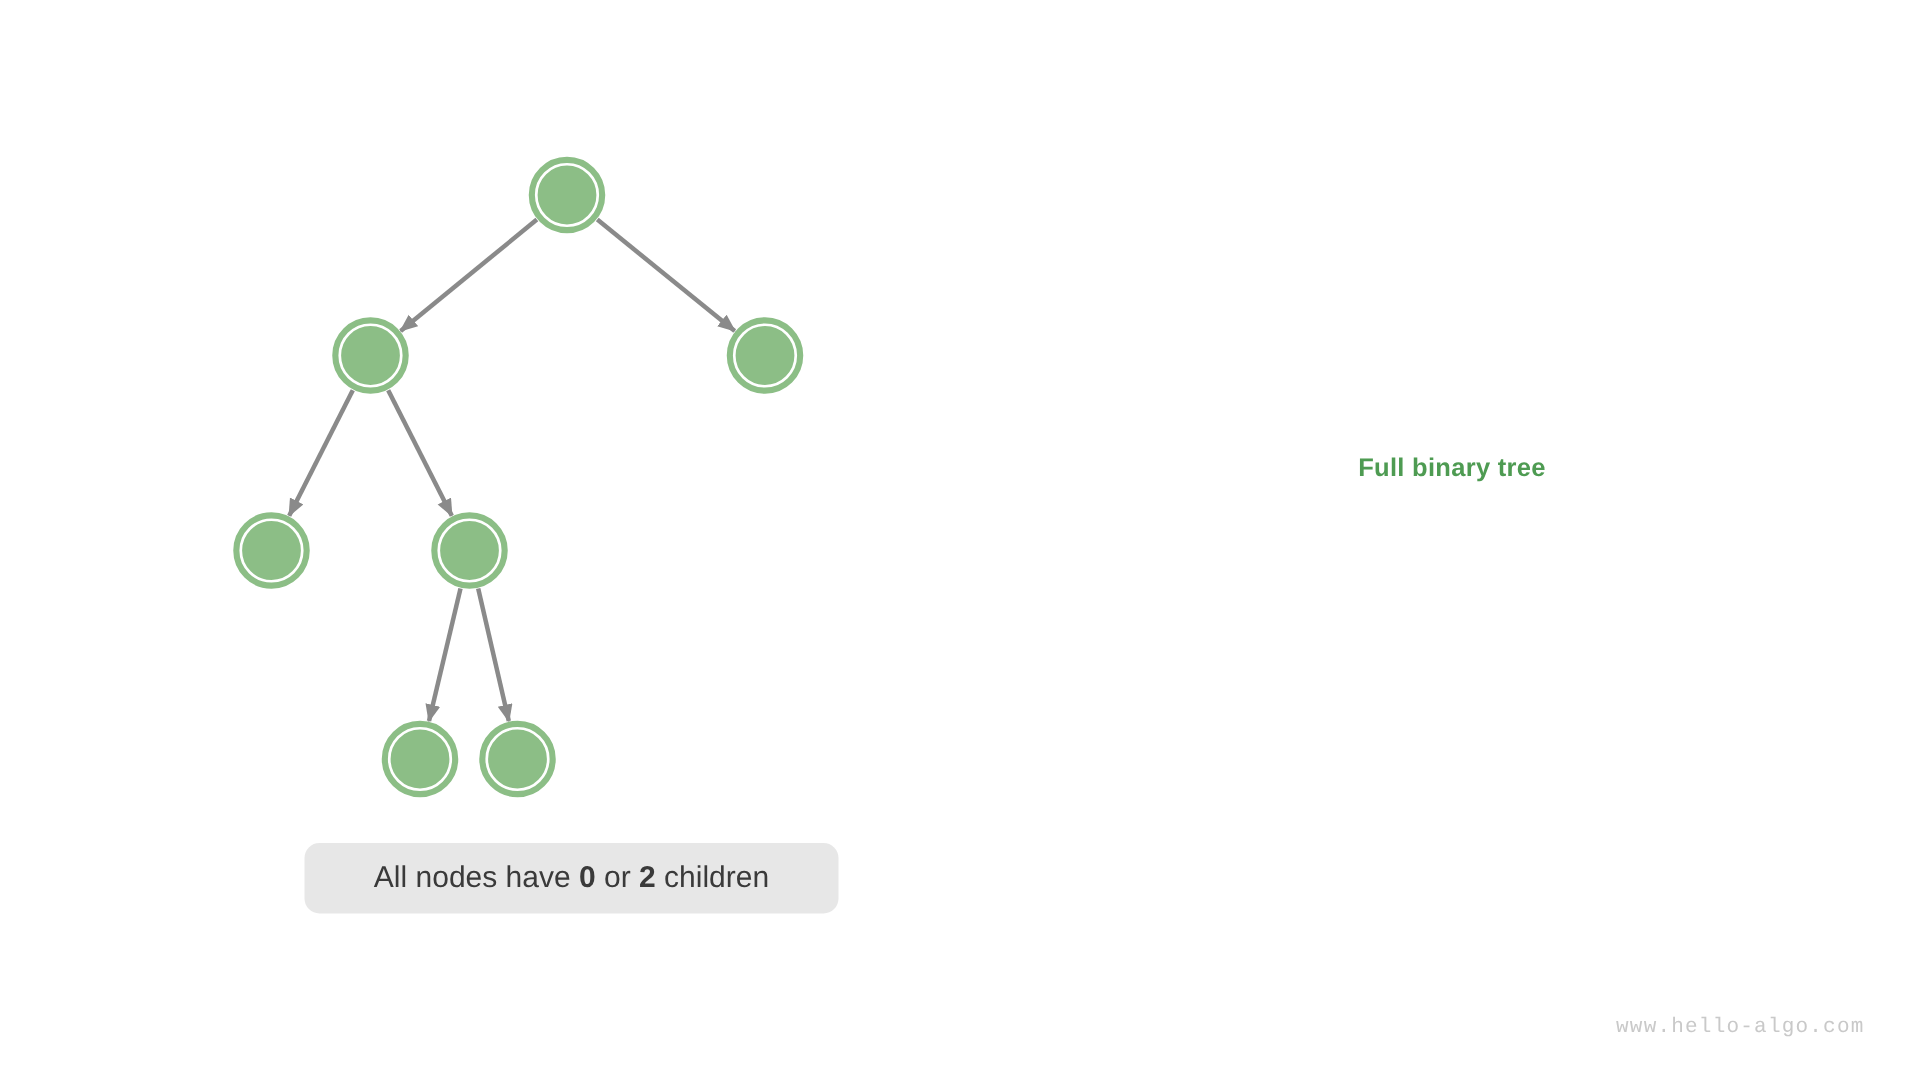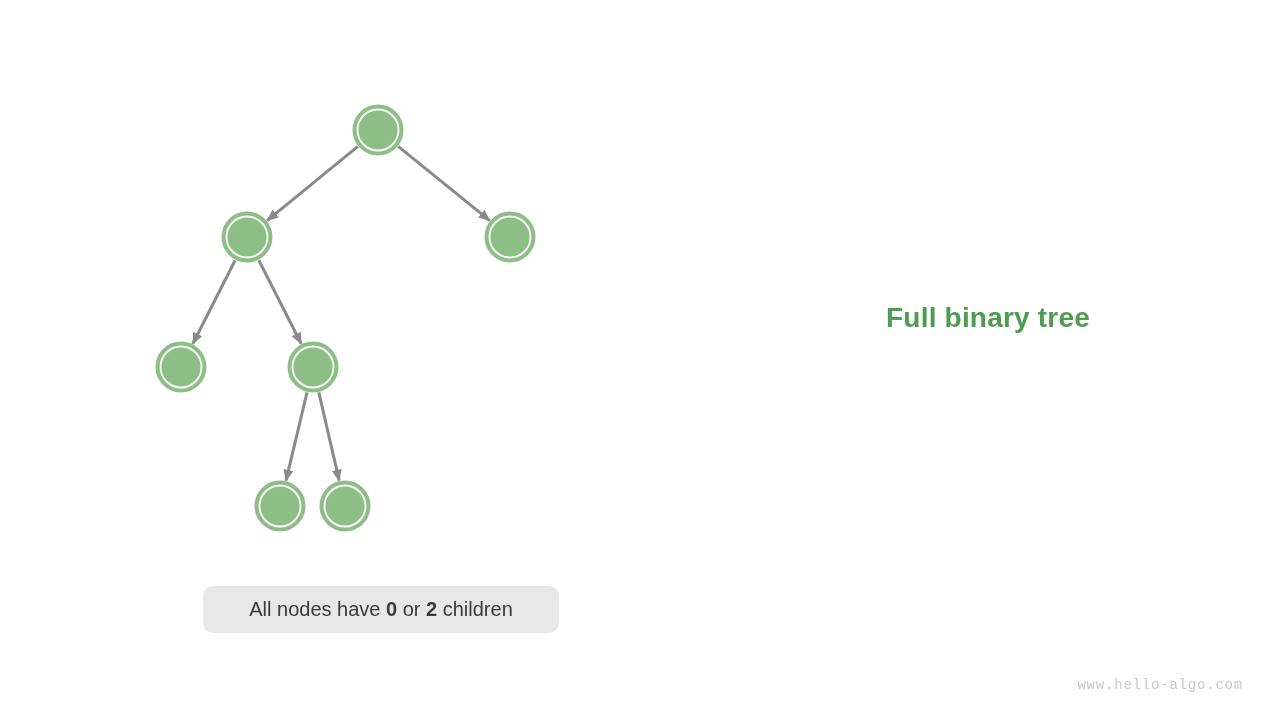--- a/index.html
+++ b/index.html
@@ -18,30 +18,29 @@
   #tree-svg {
     position: absolute;
     left: 0;
     top: 0;
   }
   .figure-title {
     position: absolute;
     left: 968px;
     top: 302px;
     transform: translateX(-50%);
-    font-size: 28px;
+    font-size: 17px;
     font-weight: 700;
     white-space: nowrap;
     letter-spacing: 0.2px;
-    margin-left: 20px;
   }
   .caption-pill {
     position: absolute;
     left: 203px;
-    top: 586px;
+    top: 562px;
     width: 356px;
     height: 47px;
     border-radius: 10px;
     font-size: 20px;
     line-height: 47px;
     text-align: center;
     white-space: nowrap;
   }
   .caption-pill .bold {
     font-weight: 700;

